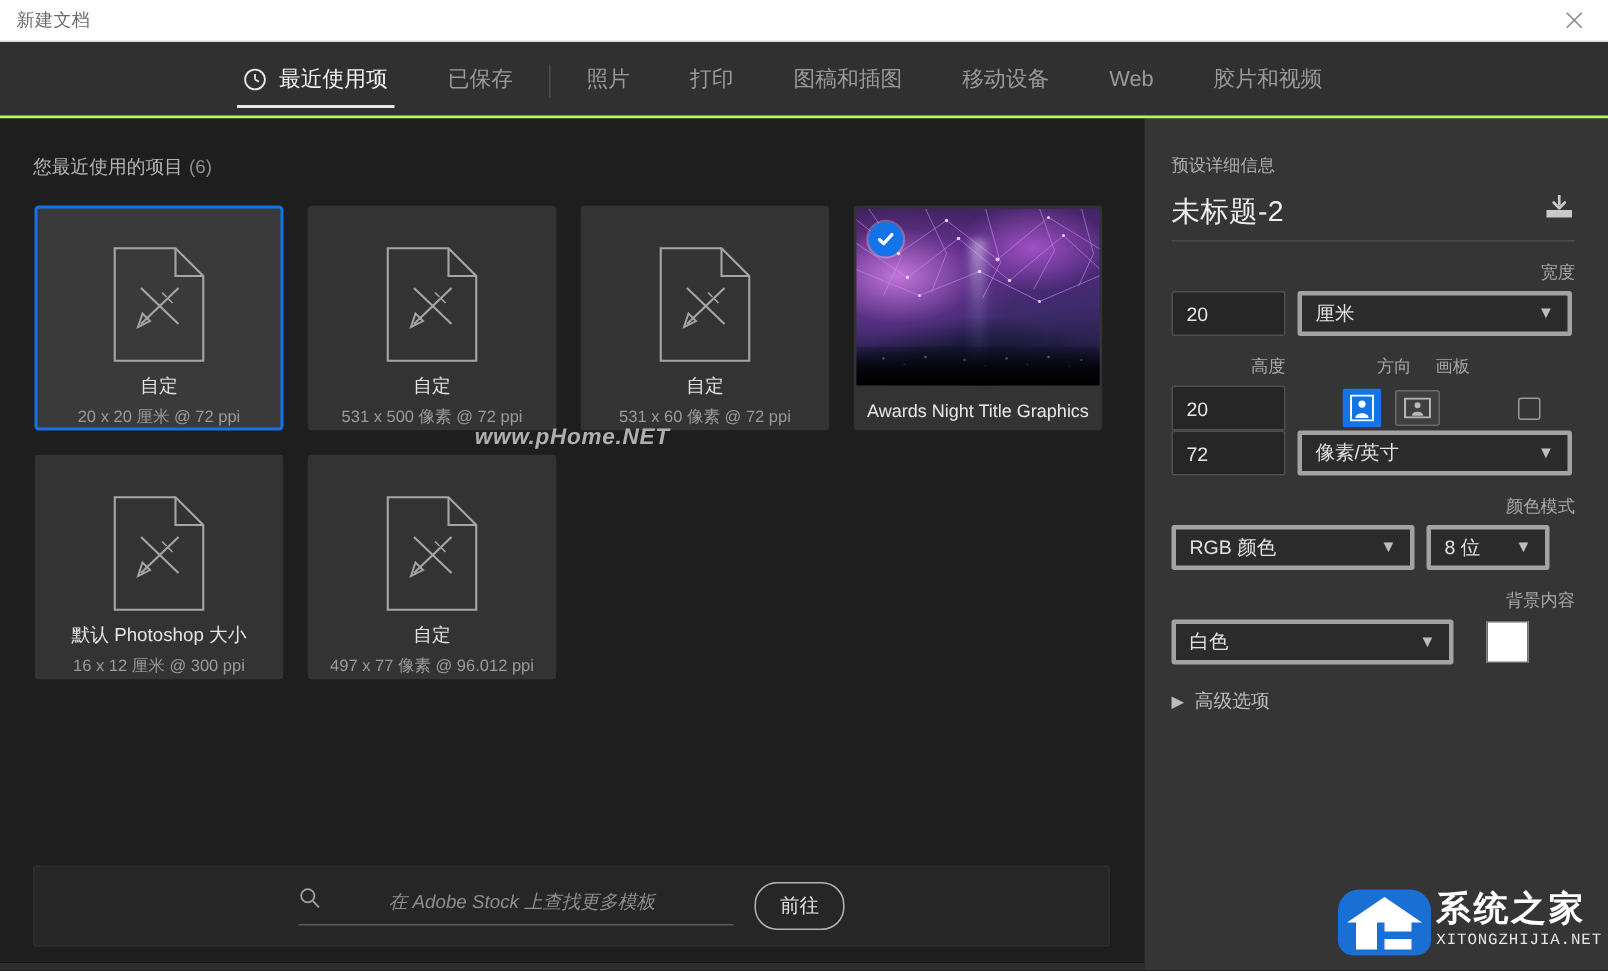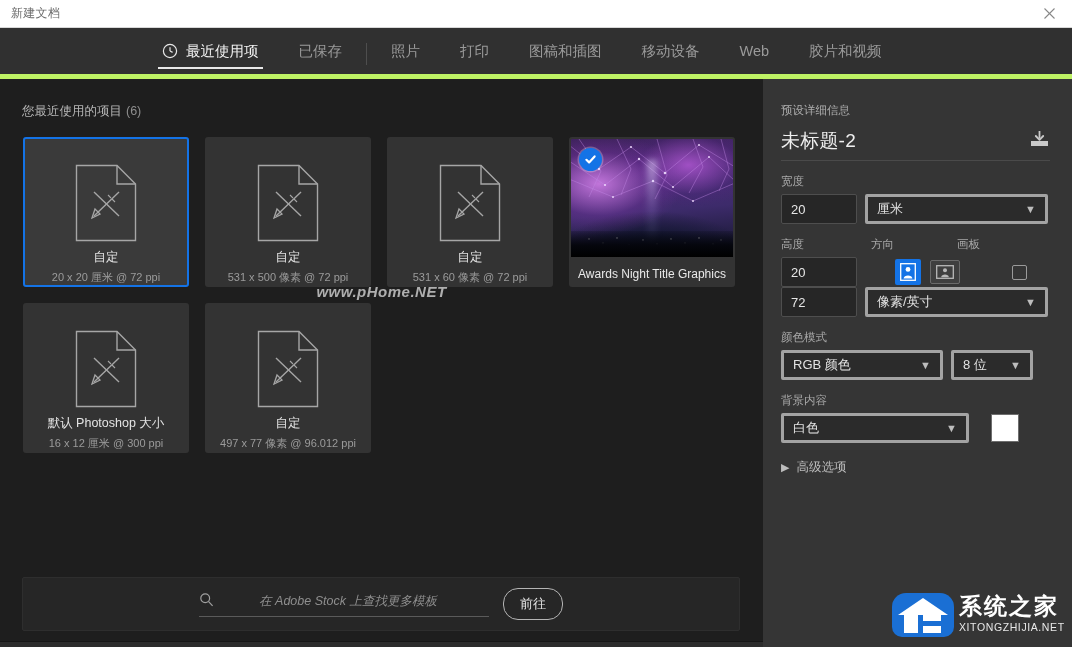--- a/index.html
+++ b/index.html
@@ -30,21 +30,21 @@
     cursor: pointer;
   }
   .close-btn svg { display: block; }
 
   
   .tabbar {
     height: 51px; width: 100%;
     background: #303030;
     display: flex; align-items: stretch;
     position: relative;
-    border-bottom: 5px solid #bef264;
+    border-bottom: 2px solid #bef264;
   }
   .tabs {
     display: flex; align-items: stretch;
     margin-left: 142px;
   }
   .tab {
     display: flex; align-items: center; gap: 8px;
     padding: 0 20px;
     font-size: 14.5px;
     color: #9a9a9a;
@@ -228,20 +228,21 @@
   }
   .doc-name {
     font-size: 19px; color: #efefef;
     letter-spacing: .2px;
   }
   .save-preset { cursor: pointer; padding-bottom: 2px; }
 
   .field-label {
     font-size: 11.5px; color: #a8a8a8;
     margin: 13px 0 5px 0;
+    text-align: right;
   }
   .row { display: flex; gap: 8px; align-items: flex-start; }
   .num-input {
     width: 76px; height: 30px;
     background: #262626;
     border: 1px solid #4e4e4e;
     border-radius: 2px;
     color: #e6e6e6;
     font-size: 13px;
     padding: 0 9px;
@@ -336,21 +337,21 @@
     width: 18px; height: 7px; background: #fff;
   }
   .logo-wm .txt { margin-left: 3px; }
   .logo-wm .cn {
     font-size: 23px; color: #ffffff; letter-spacing: 2px;
     font-family: "DejaVu Sans", sans-serif; font-weight: bold;
     line-height: 1;
   }
   .logo-wm .en {
     font-size: 10.5px; color: #e8e8e8; letter-spacing: .6px;
-    font-family: Liberation Sans, sans-serif;
+    font-family: Liberation Mono, monospace;
     margin-top: 3px;
   }
 
   .footer-strip {
     position: absolute;
     left: 0; bottom: 0; width: 100%; height: 6px;
     background: #2c2c2c;
     border-top: 1px solid #161616;
   }
 </style>

